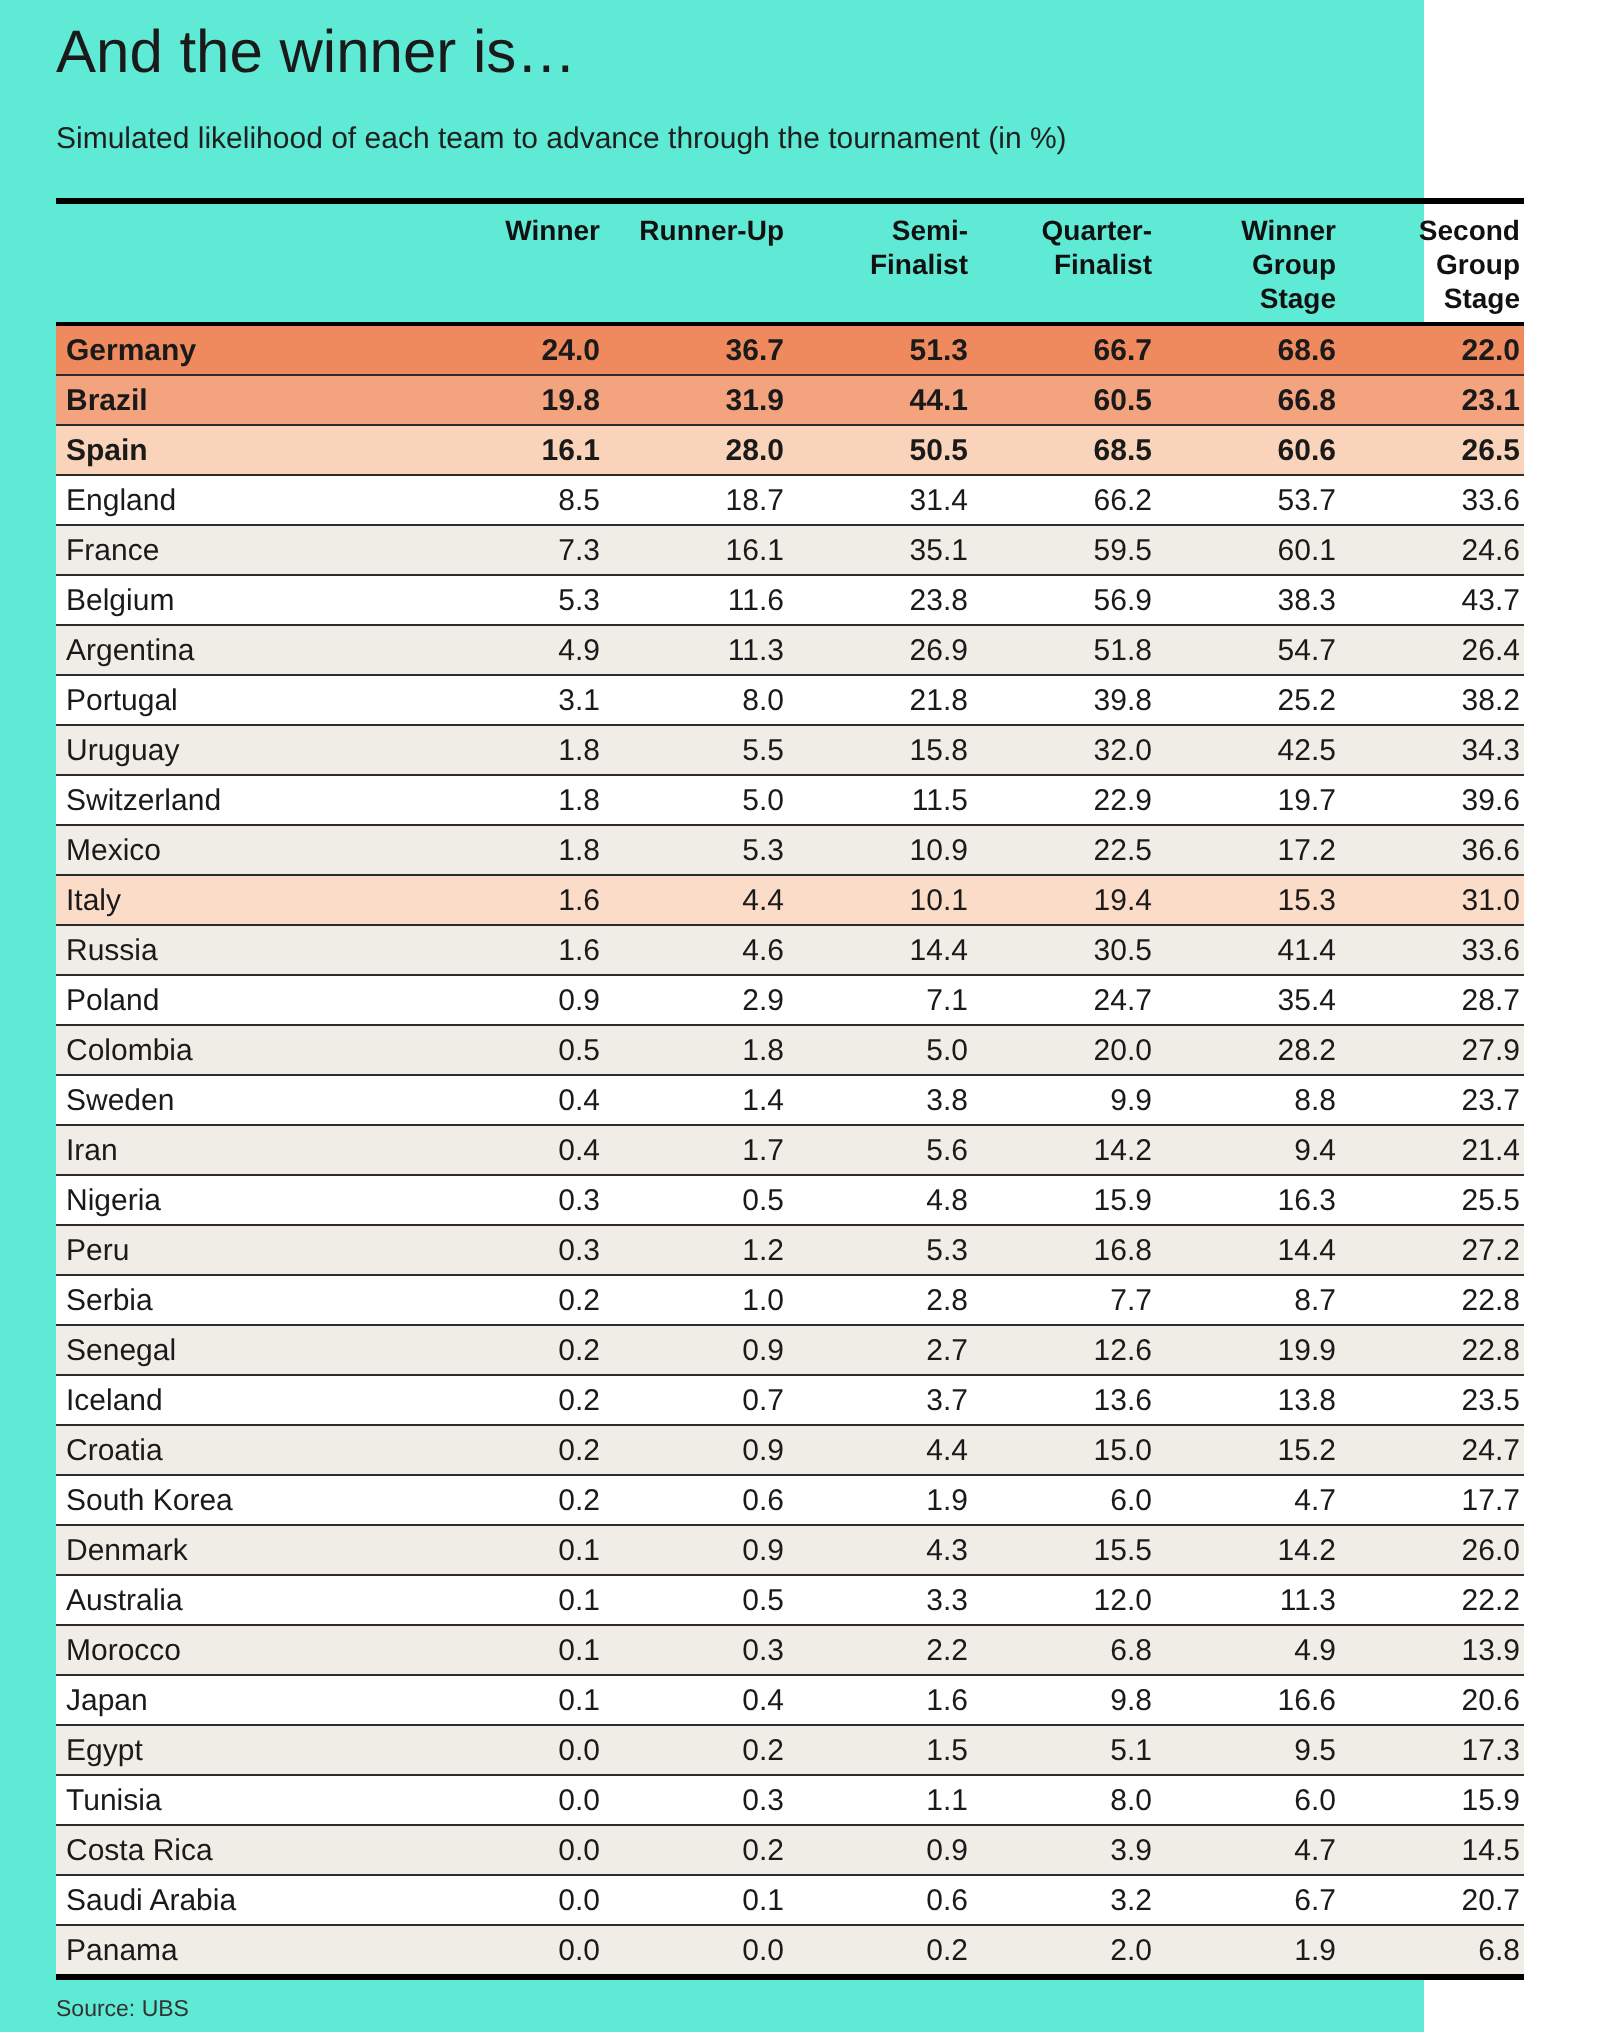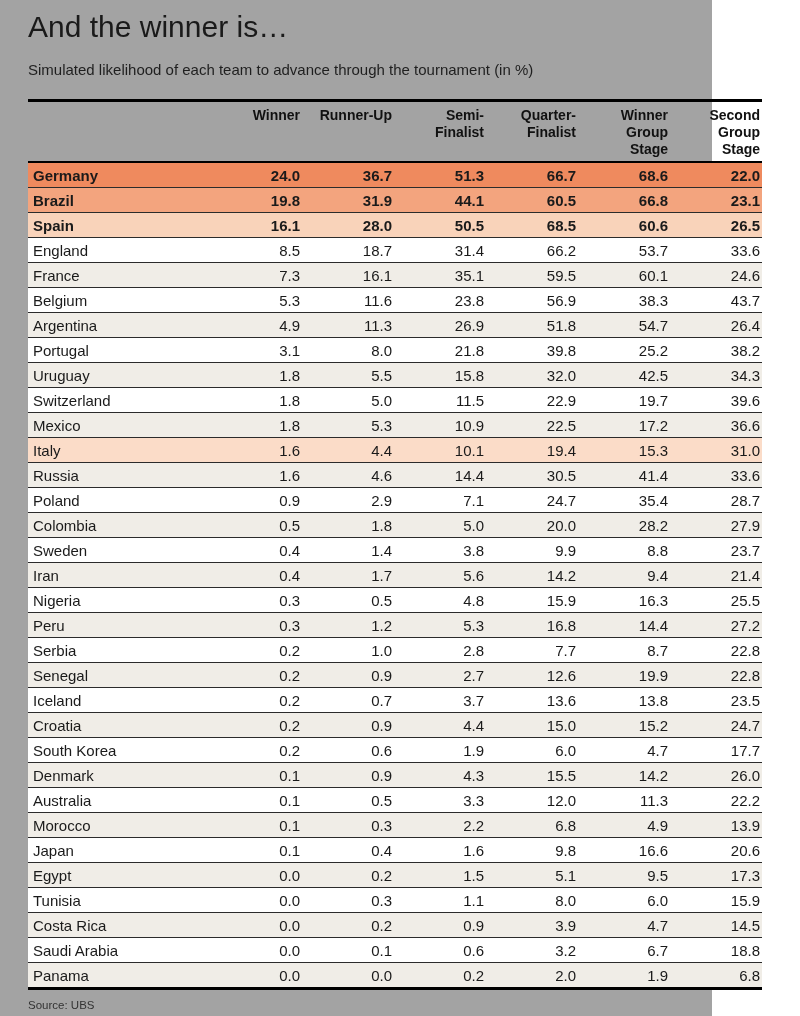--- a/index.html
+++ b/index.html
@@ -7,21 +7,21 @@
     padding: 0;
     background: #ffffff;
     font-family: "Liberation Sans", sans-serif;
     color: #1a1a1a;
   }
   .page {
     width: 712px;
     height: 1016px;
     box-sizing: border-box;
     padding: 8px 38px 0 28px;
-    background: #a3a3a3;
+    background: #5eead4;
   }
   .title {
     font-size: 30px;
     font-weight: 400;
     letter-spacing: 0px;
     color: #1a1a1a;
     margin: 2px 0 6px 0;
     line-height: 1.15;
   }
   .subtitle {
@@ -400,21 +400,21 @@
           <td class="num">4.7</td>
           <td class="num">14.5</td>
         </tr>
         <tr style="background: rgb(255, 255, 255);">
           <td class="team">Saudi Arabia</td>
           <td class="num">0.0</td>
           <td class="num">0.1</td>
           <td class="num">0.6</td>
           <td class="num">3.2</td>
           <td class="num">6.7</td>
-          <td class="num">18.8</td>
+          <td class="num">20.7</td>
         </tr>
         <tr style="background: rgb(240, 237, 231);">
           <td class="team">Panama</td>
           <td class="num">0.0</td>
           <td class="num">0.0</td>
           <td class="num">0.2</td>
           <td class="num">2.0</td>
           <td class="num">1.9</td>
           <td class="num">6.8</td>
         </tr>

